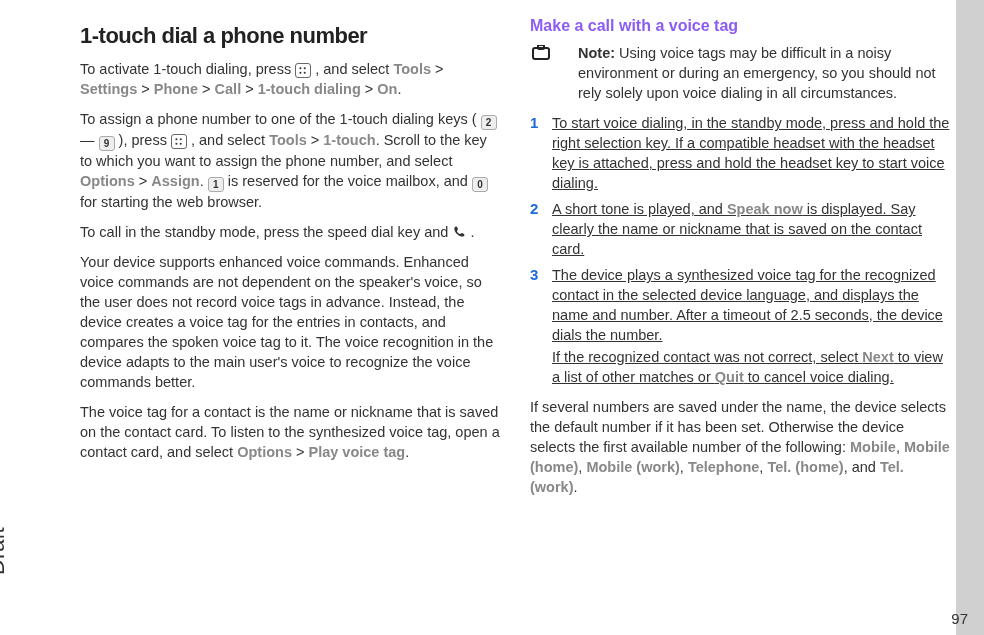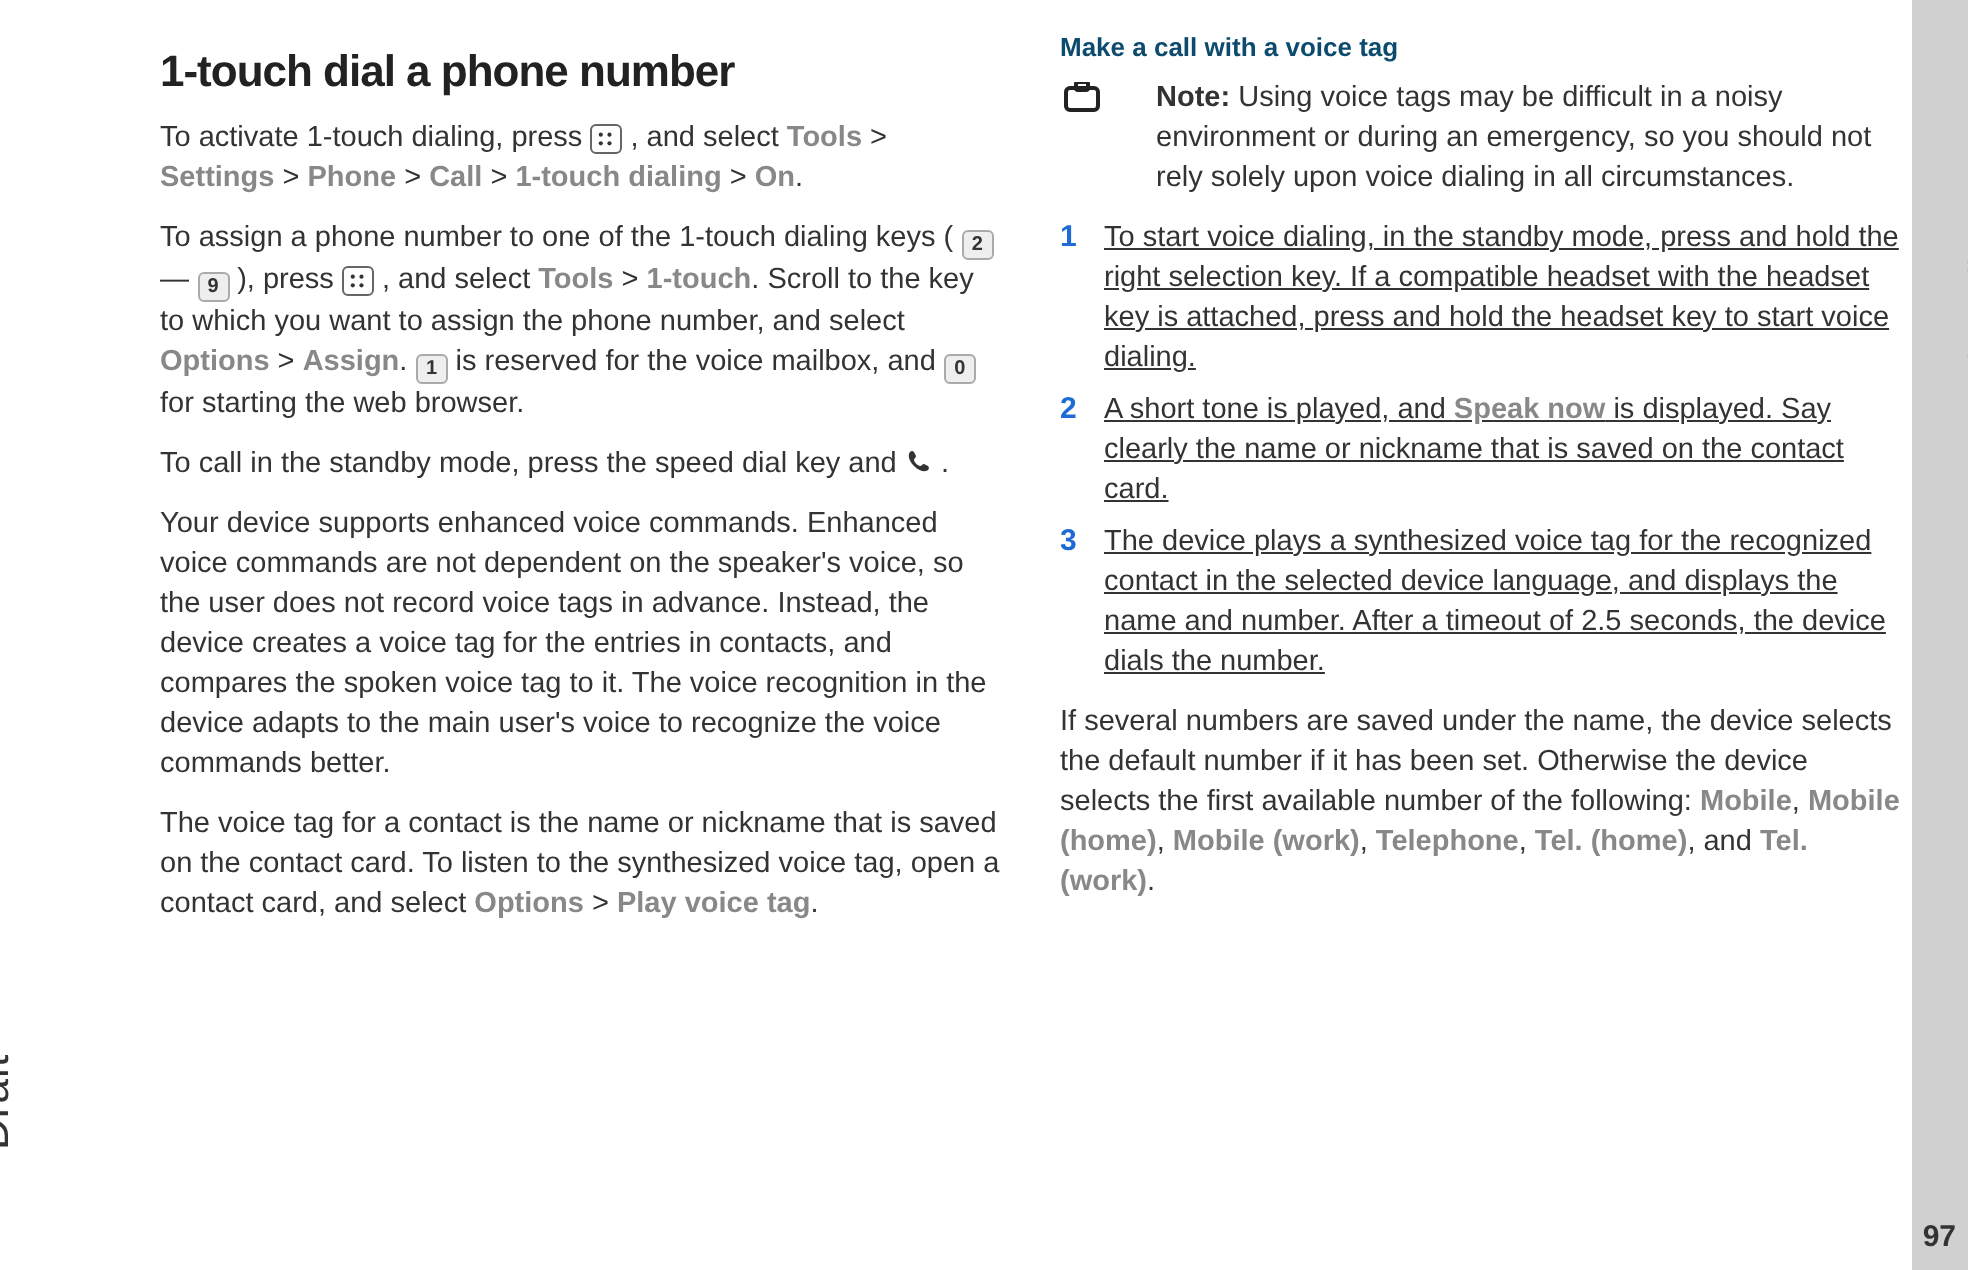--- a/index.html
+++ b/index.html
@@ -36,24 +36,24 @@
     right: 3px;
     top: 120px;
     transform: rotate(-90deg);
     transform-origin: right top;
     font-size: 18px;
     color: #333;
     white-space: nowrap;
   }
   .page-num {
     position: absolute;
-    right: 6px;
+    right: 16px;
     bottom: 8px;
     font-size: 15px;
-    font-weight: bold;
+    font-weight: normal;
     color: #333;
   }
   .content {
     position: absolute;
     left: 80px;
     top: 15px;
     width: 870px;
     height: 600px;
     display: flex;
     gap: 30px;
@@ -64,23 +64,23 @@
   }
   h2 {
     font-size: 22px;
     font-weight: bold;
     color: #222;
     margin-bottom: 8px;
     margin-top: 6px;
     letter-spacing: -0.5px;
   }
   h3 {
-    font-size: 13px;
-    font-weight: bold;
-    color: #0c4a6e;
+    font-size: 16px;
+    font-weight: bold;
+    color: #8b5cf6;
     margin-bottom: 6px;
   }
   p { margin-bottom: 10px; }
   .ui-bold { font-weight: bold; color: #888; text-align: center; }
   .icon-key {
     display: inline-block;
     width: 16px;
     height: 15px;
     background: #eee;
     border: 1px solid #aaa;
@@ -230,20 +230,23 @@
     </div>
 
 
     <ol class="steps">
       <li>To start voice dialing, in the standby mode, press and hold the right selection key. If a compatible headset with the headset key is attached, press and hold the headset key to start voice dialing.</li>
       <li>
         <span>A short tone is played, and </span><span class="ui-bold">Speak now</span><span> is displayed. Say clearly the name or nickname that is saved on the contact card.</span>
       </li>
       <li>
         <span>The device plays a synthesized voice tag for the recognized contact in the selected device language, and displays the name and number. After a timeout of 2.5 seconds, the device dials the number.</span>
+        <div class="step-sub">
+          <span>If the recognized contact was not correct, select </span><span class="ui-bold">Next</span><span> to view a list of other matches or </span><span class="ui-bold">Quit</span><span> to cancel voice dialing.</span>
+        </div>
       </li>
     </ol>
 
     <p>
       <span>If several numbers are saved under the name, the device selects the default number if it has been set. Otherwise the device selects the first available number of the following: </span><span class="ui-bold">Mobile</span><span>, </span><span class="ui-bold">Mobile (home)</span><span>, </span><span class="ui-bold">Mobile (work)</span><span>, </span><span class="ui-bold">Telephone</span><span>, </span><span class="ui-bold">Tel. (home)</span><span>, and </span><span class="ui-bold">Tel. (work)</span><span>.</span>
     </p>
 
   </div>
 
 </div>

